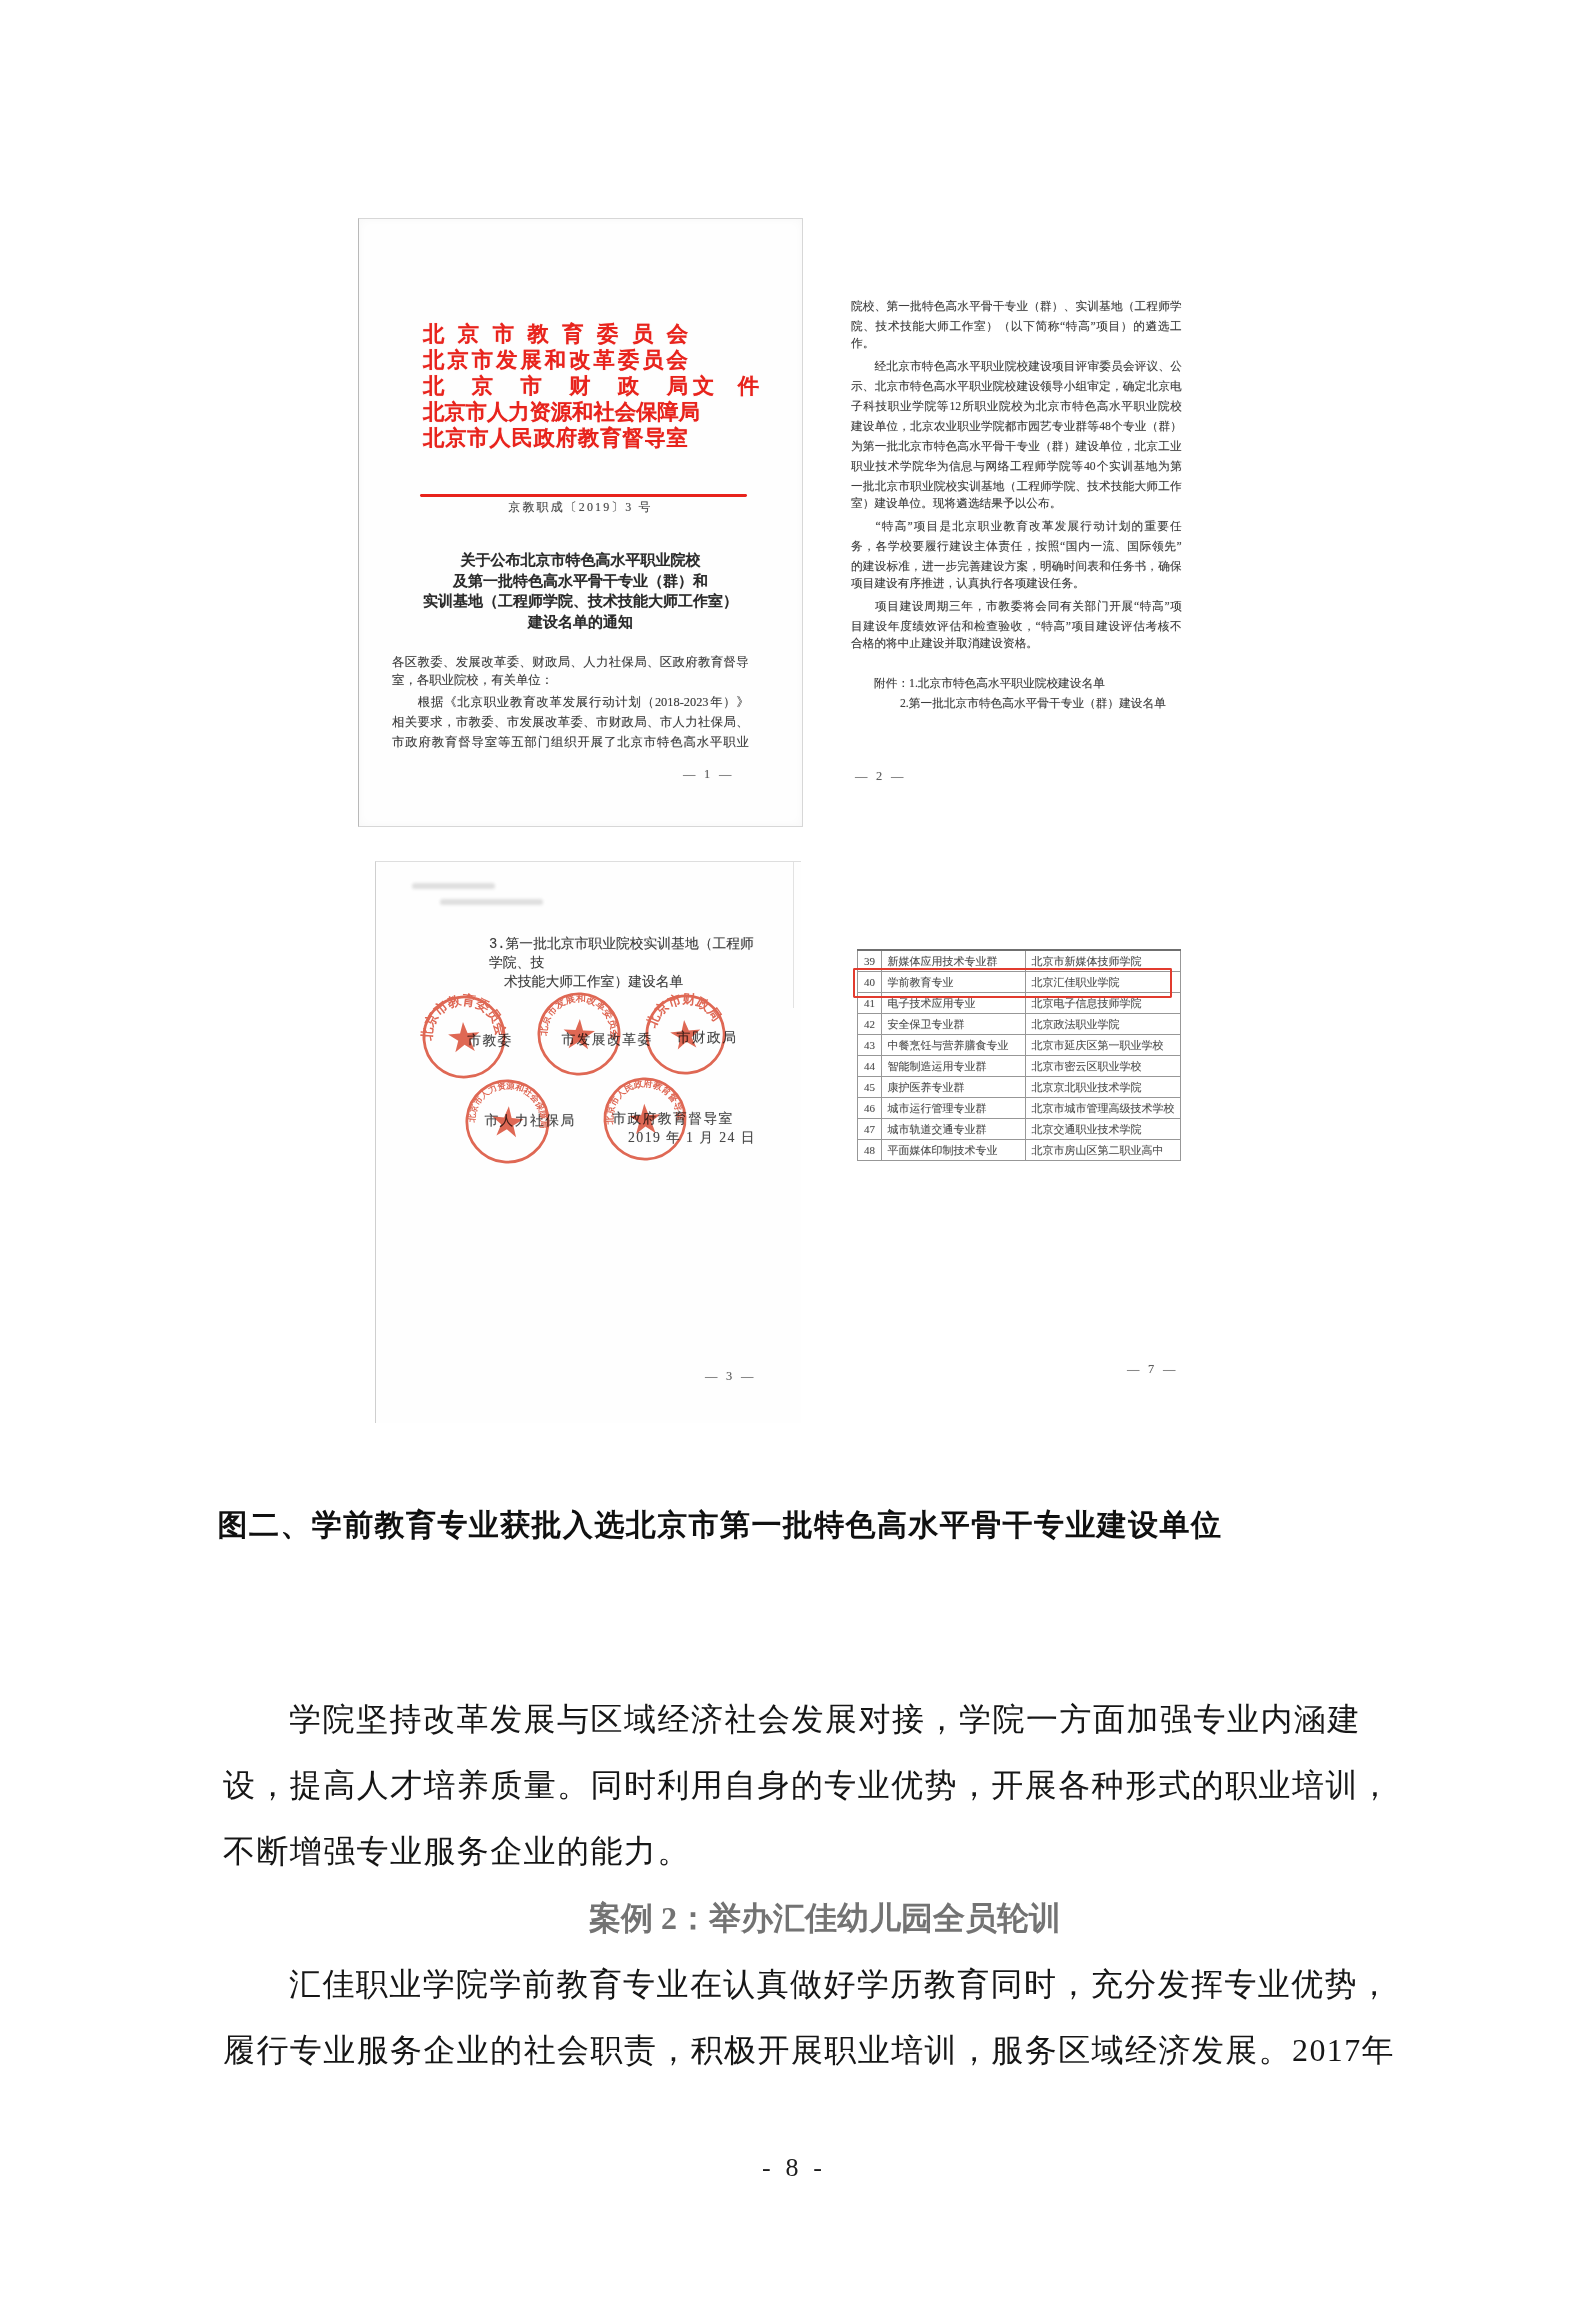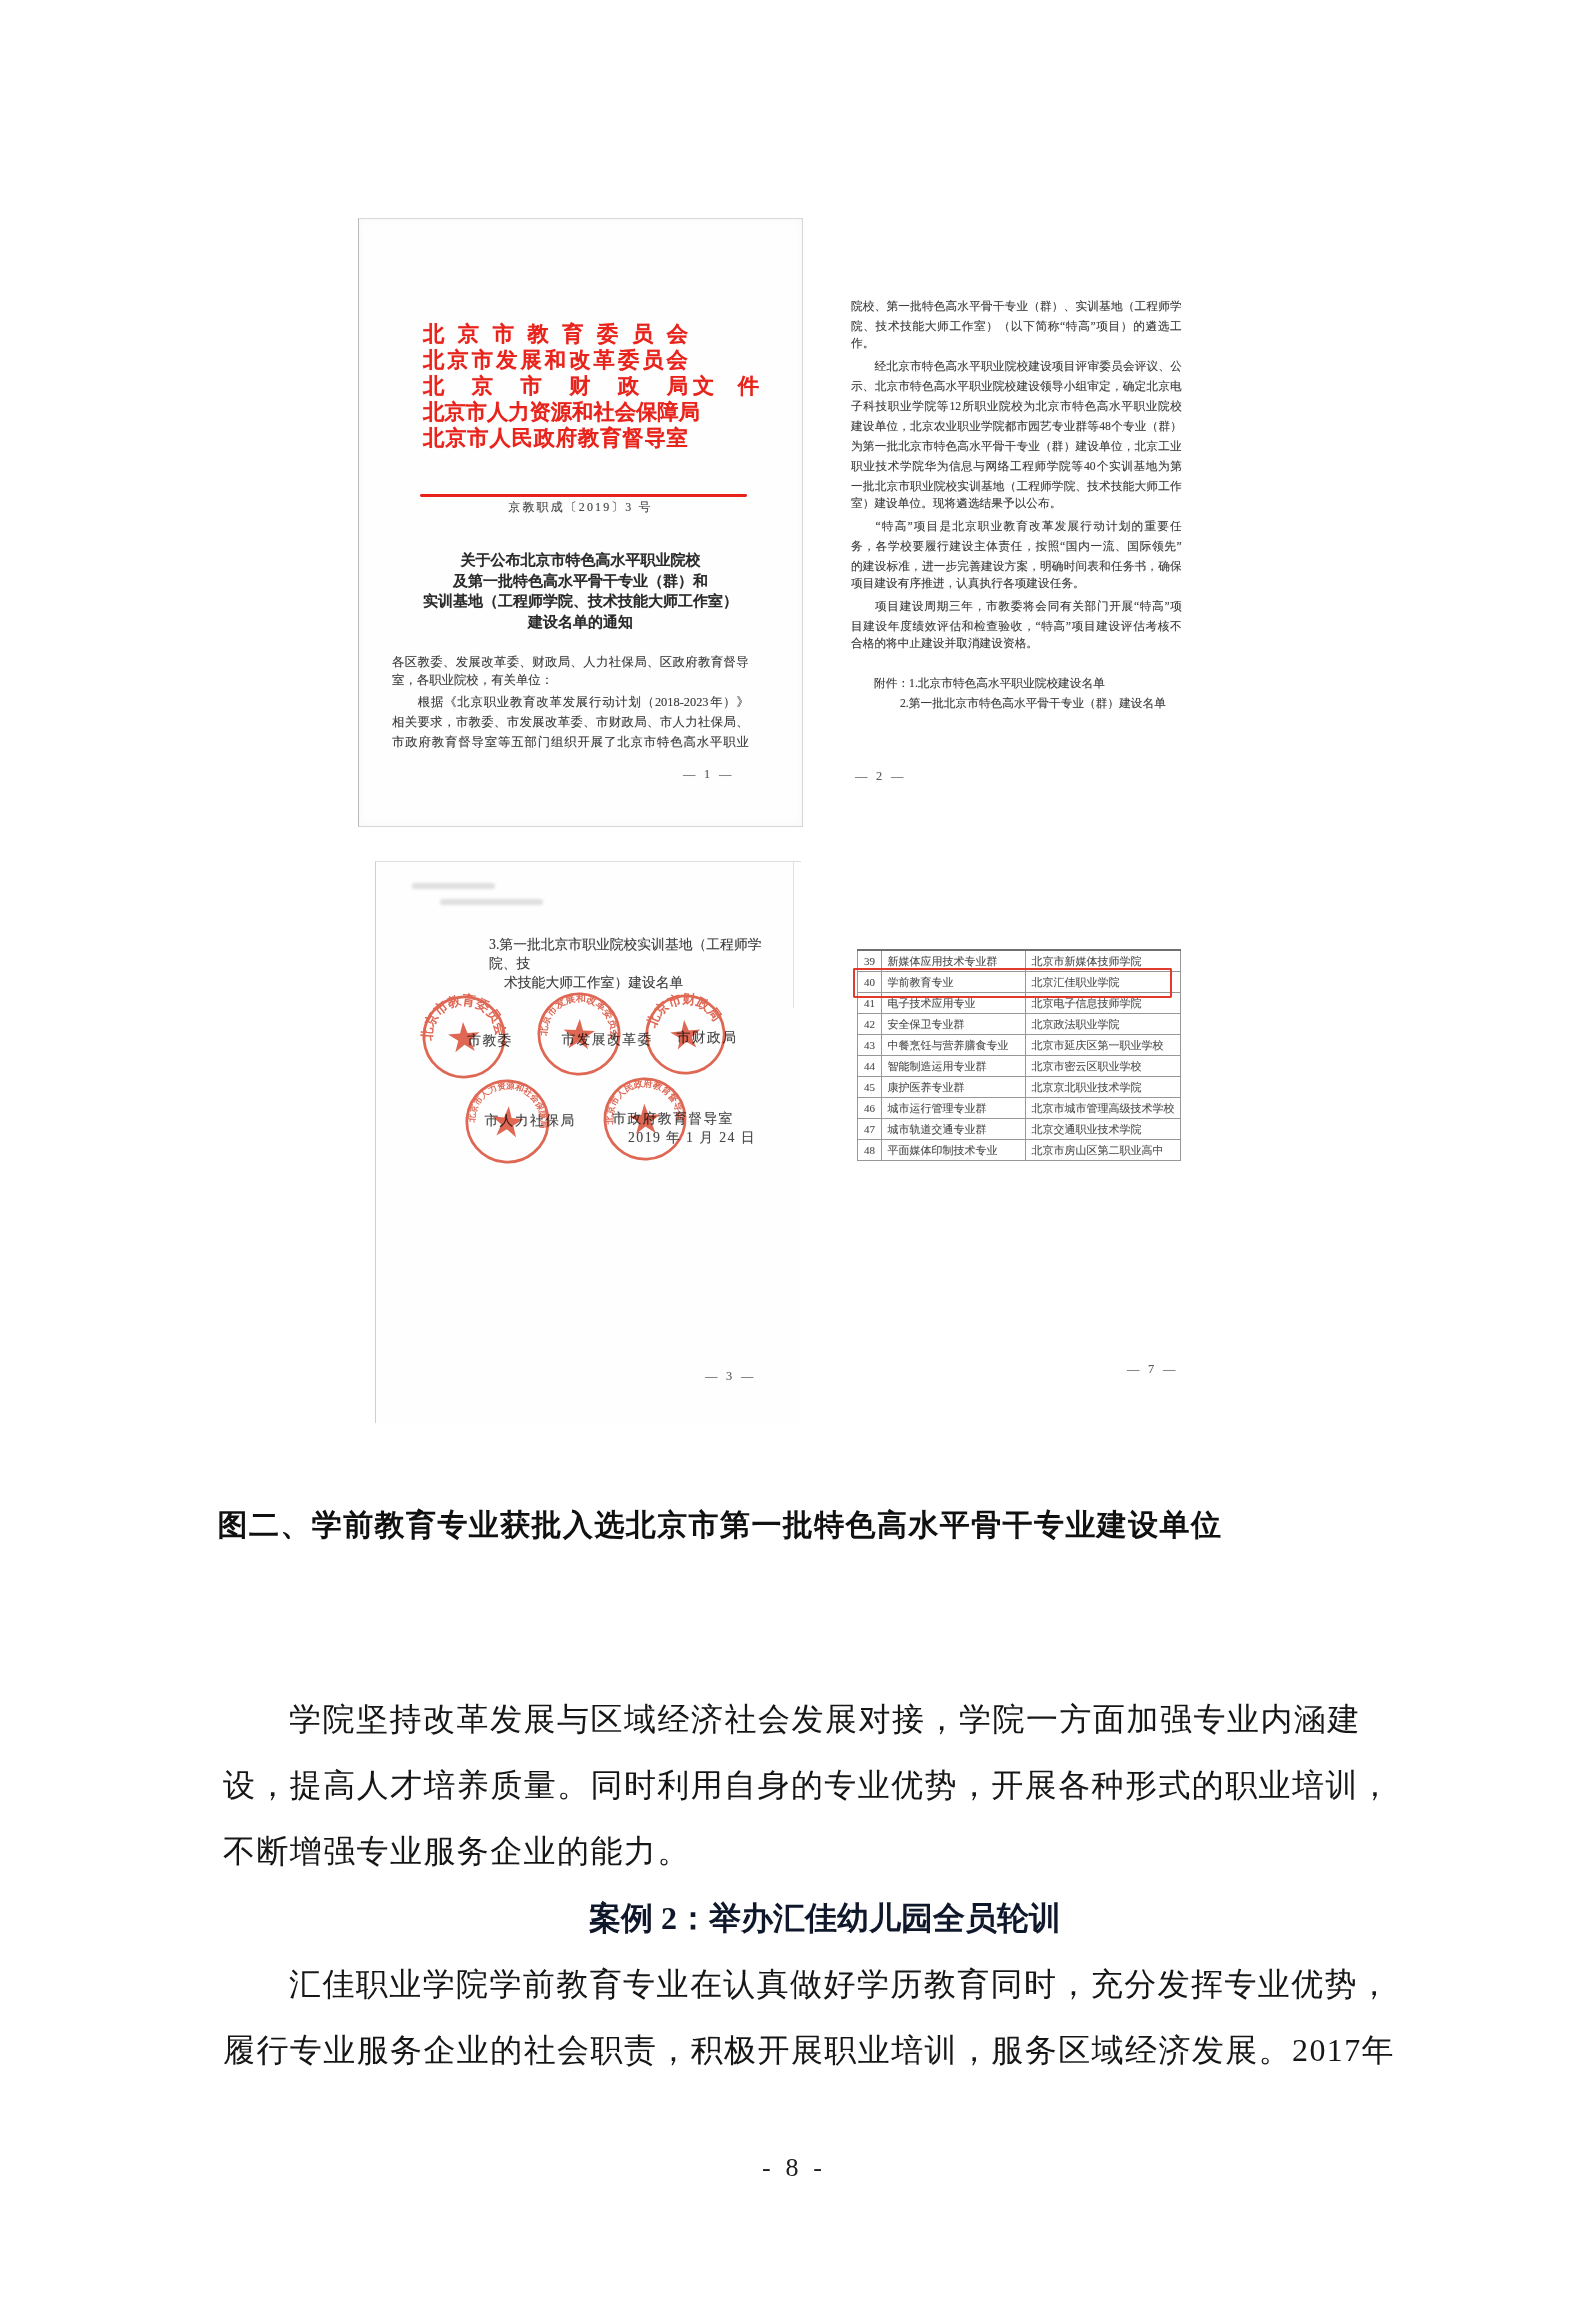--- a/index.html
+++ b/index.html
@@ -31,21 +31,21 @@
   .ln.flex{display:flex;justify-content:space-between;align-items:center;white-space:normal;}
   .ln.flex i{font-style:normal;flex:0 0 auto;}
   .sp{flex:0 0 auto;}
   .pagefootnum{position:absolute;font-size:12.4px;color:#5c5c5c;letter-spacing:2.8px;text-shadow:0 0 0.7px rgba(90,90,90,.4);}
   
   #doc2body{position:absolute;left:851px;top:296px;width:331px;font-size:11.7px;}
   #doc2body .ln{height:20px;}
   
   #smudge{position:absolute;left:36px;top:16.5px;width:131px;height:40px;opacity:.28;filter:blur(1.4px);}
   #smudge b{position:absolute;background:#8f8f8f;height:6.2px;border-radius:2.8px;}
-  #attach3{position:absolute;left:113px;top:73px;width:275px;font-size:13.8px;line-height:19px;}
+  #attach3{position:absolute;left:113px;top:73px;width:275px;font-size:13.8px;line-height:19px;font-family:Liberation Mono, monospace;}
   #attach3 .l2{padding-left:15px;}
   #crease3{position:absolute;left:417px;top:0;width:1.4px;height:146px;background:#e2e2e2;}
   .plabel{position:absolute;transform:translate(-50%,-50%);font-size:13.8px;color:#474747;
           white-space:nowrap;letter-spacing:1.4px;text-shadow:0 0 0.7px rgba(60,60,60,.4);}
   .stamp{position:absolute;mix-blend-mode:multiply;}
   
   #tbl7{position:absolute;left:857px;top:949px;border-collapse:collapse;
         font-size:11px;color:#4f4f4f;}
   #tbl7 td{border:0.7px solid #979797;height:20px;padding:0 5.5px;white-space:nowrap;
            text-shadow:0 0 0.7px rgba(80,80,80,.35);}
@@ -57,21 +57,21 @@
         border:2.1px solid #e23b2e;border-radius:1.4px;}
   
   #caption{position:absolute;left:0;top:1505px;width:1440px;text-align:center;
            font-size:30px;font-weight:bold;color:#101010;letter-spacing:1.4px;}
   #heading2{position:absolute;left:226px;top:1632px;font-size:32px;font-weight:bold;color:#0d0d0d;letter-spacing:2.1px;}
   .bodyblock{position:absolute;left:223px;width:1138px;font-size:32px;color:#161616;}
   #para1{top:1686px;}
   #para2{top:1951px;}
   .bodyblock .ln{height:66px;line-height:66px;letter-spacing:1.4px;}
   .bodyblock .ln.flex{height:66px;}
-  #caseheading{position:absolute;left:589px;top:1897px;font-size:32px;font-weight:bold;color:#0f172a;}
+  #caseheading{position:absolute;left:589px;top:1897px;font-size:32px;font-weight:bold;color:#737373;}
   #pagenum{position:absolute;left:0;top:2153px;width:1588px;text-align:center;font-size:26px;color:#1c1c1c;letter-spacing:4.1px;}
 </style>
 </head>
 <body>
 
 <div id="page">
 
   <div id="page1" class="scanpage">
     <div id="redblock">
         <div>

